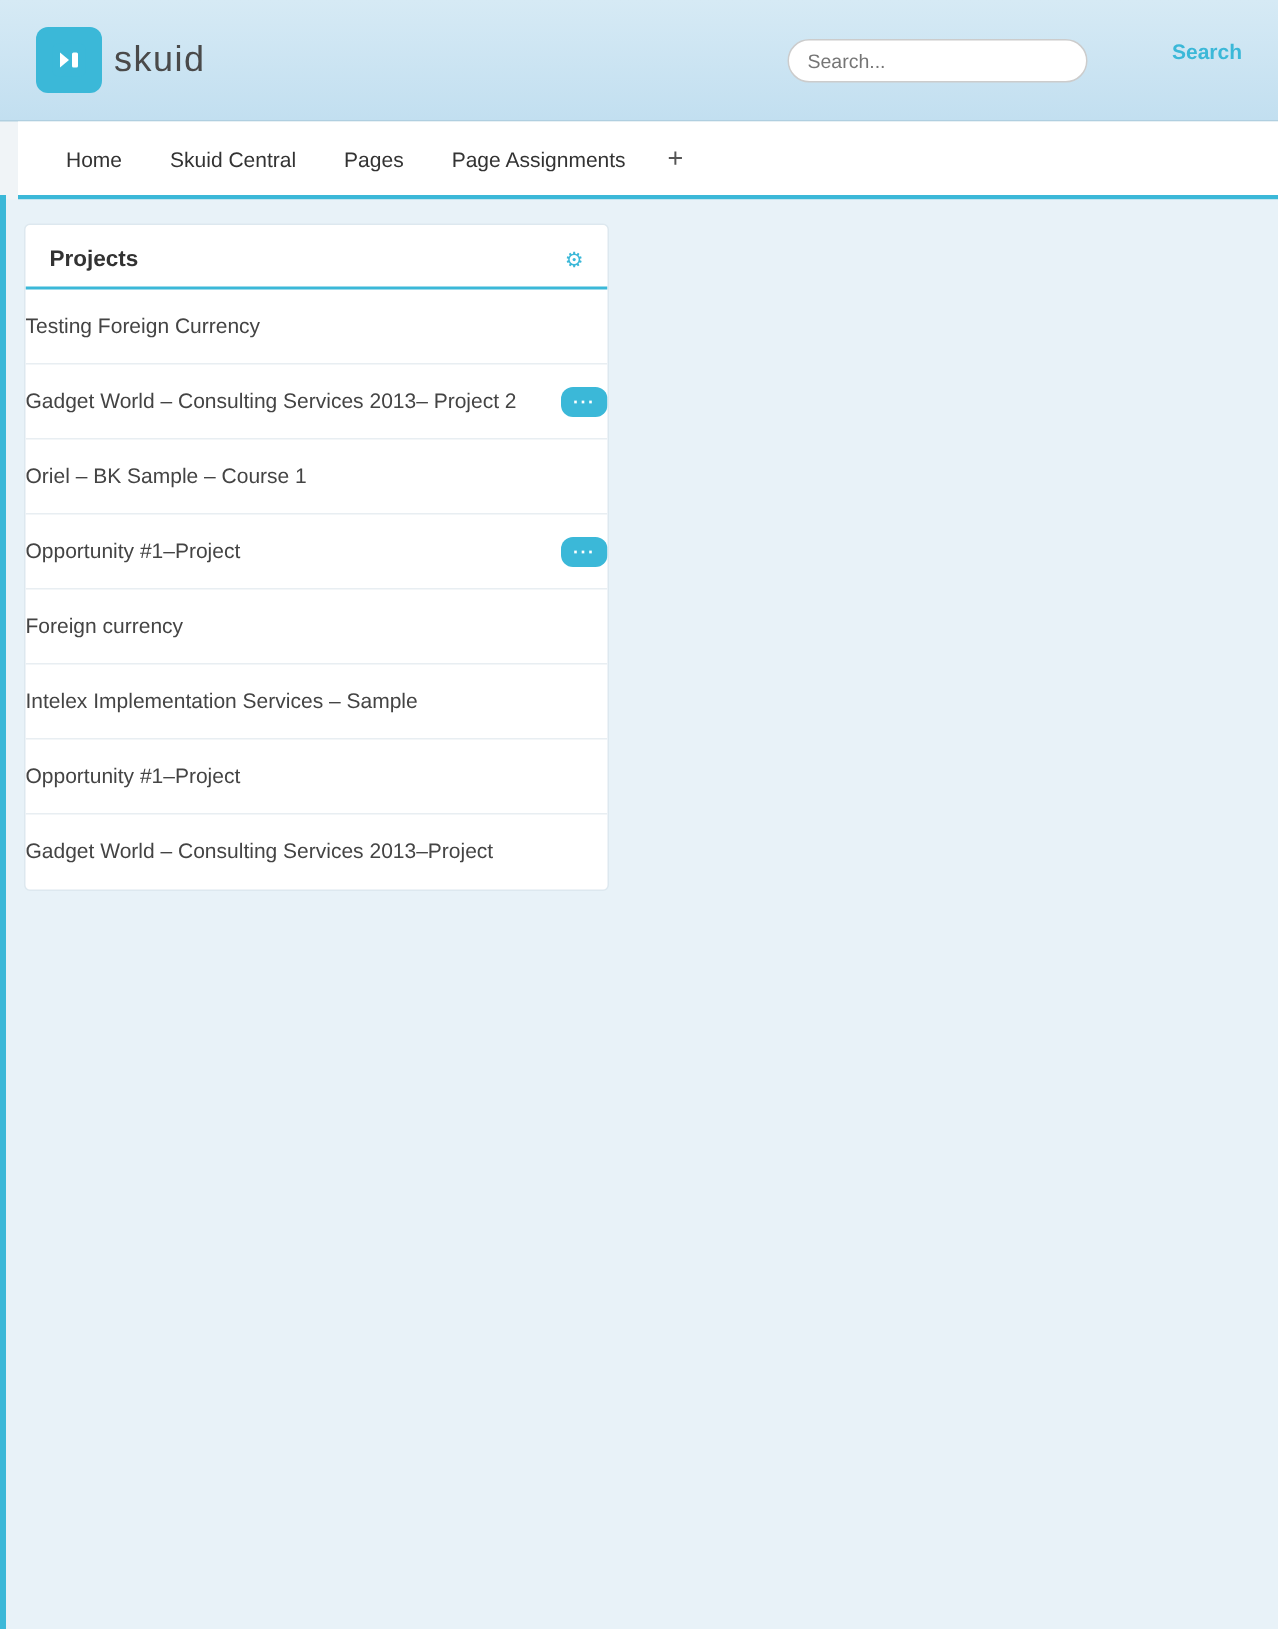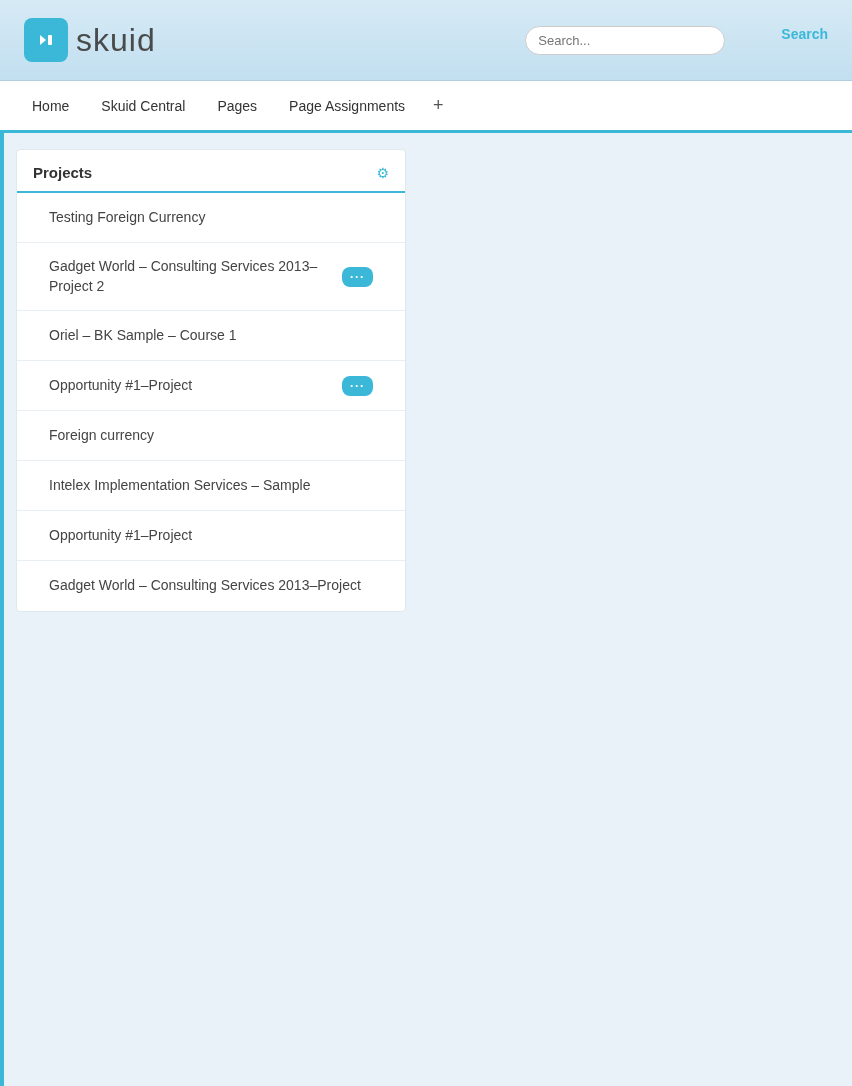--- a/index.html
+++ b/index.html
@@ -38,21 +38,21 @@
       border-radius: 8px;
       display: flex;
       align-items: center;
       justify-content: center;
       color: white;
       font-size: 22px;
       font-weight: bold;
     }
 
     .logo-text {
-      font-size: 32px;
+      font-size: 24px;
       font-weight: 300;
       color: #4a4a4a;
       letter-spacing: 1px;
     }
 
     .search-area {
       display: flex;
       align-items: flex-start;
       gap: 8px;
     }
@@ -78,20 +78,21 @@
       margin-left: 48px;
     }
 
     
     .navbar {
       background: white;
       border-bottom: 3px solid #3bb8d8;
       padding: 0 16px;
       display: flex;
       align-items: center;
+      margin-left: 12px;
     }
 
     .nav-item {
       padding: 14px 16px;
       font-size: 14px;
       color: #333;
       cursor: pointer;
       font-weight: 500;
     }
 
@@ -134,21 +135,21 @@
     }
 
     .panel-gear {
       color: #3bb8d8;
       font-size: 14px;
       cursor: pointer;
     }
 
     
     .project-item {
-      padding: 14px 32px;
+      padding: 14px 0;
       border-bottom: 1px solid #e8eef2;
       display: flex;
       align-items: center;
       justify-content: space-between;
       cursor: pointer;
       min-height: 50px;
     }
 
     .project-item:last-child {
       border-bottom: none;

